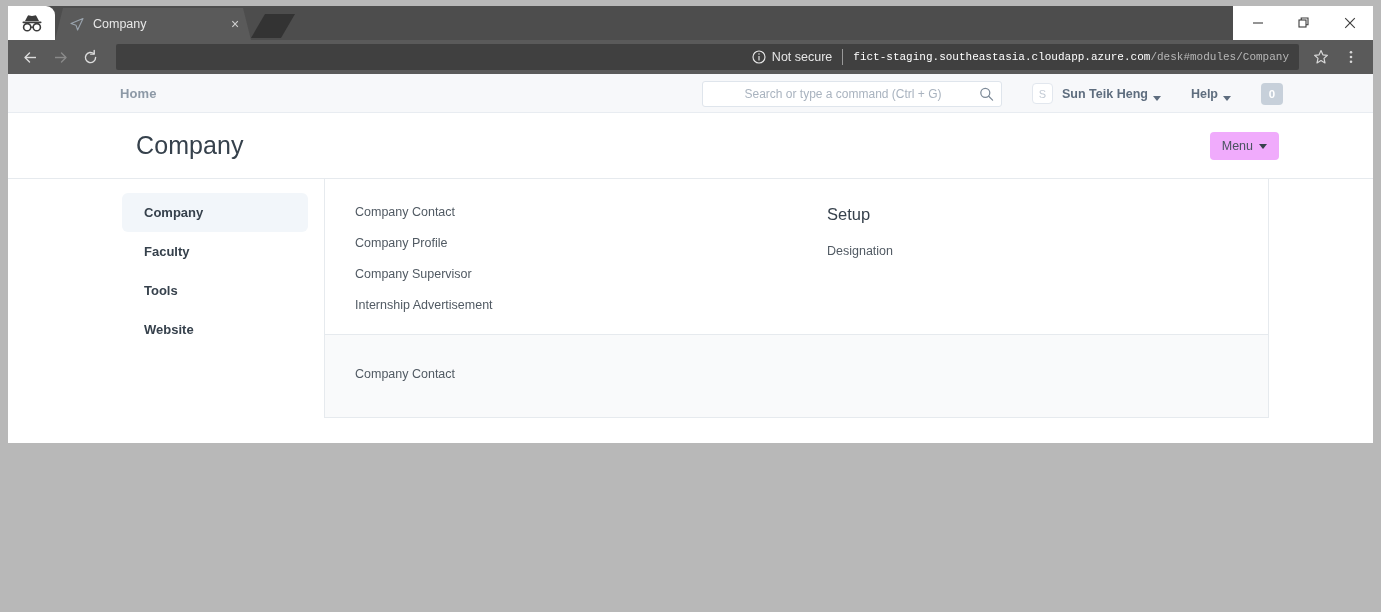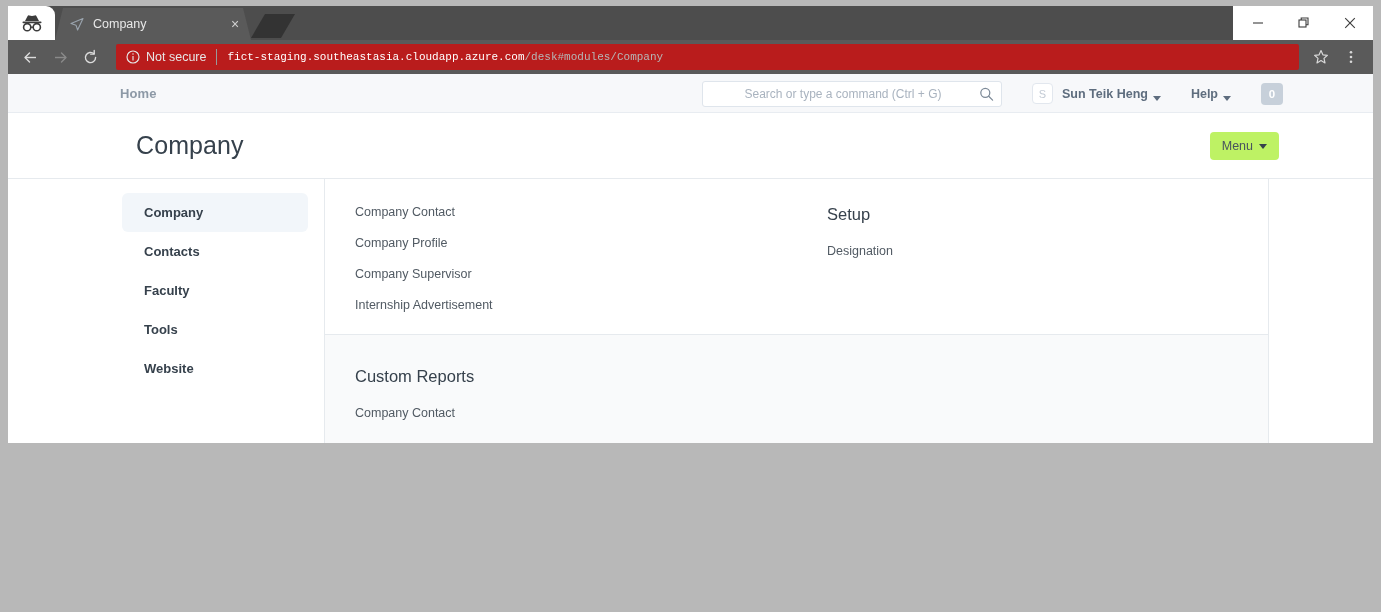--- a/index.html
+++ b/index.html
@@ -85,25 +85,26 @@
   }
   .nav-btn{
     width:28px; height:28px;
     display:flex; align-items:center; justify-content:center;
     color:#dcdcdc;
   }
   .nav-btn.disabled{ color:#8a8a8a; }
 
   .omnibox{
     flex:1; height:26px; margin:0 6px 0 10px;
-    background:#b91c1c;
+    background:#404040;
     border-radius:2px;
     display:flex; align-items:center;
     padding:0 10px;
     overflow:hidden;
+    justify-content:flex-end;
   }
   .security-chip{
     display:flex; align-items:center; gap:6px;
     color:#e6e6e6; font-size:12.5px;
     flex:0 0 auto;
   }
   .chip-divider{
     width:1px; height:16px; background:#999999;
     margin:0 10px;
     flex:0 0 1px;
@@ -200,21 +201,21 @@
     background:#ffffff;
   }
   .page-title{
     margin-left:128px;
     font-size:25px; color:#36414c; font-weight:normal;
     letter-spacing:.1px;
   }
   .menu-btn{
     position:absolute; right:94px; top:19px;
     height:28px;
-    background:#bef264; border:none; border-radius:4px;
+    background:#f0abfc; border:none; border-radius:4px;
     padding:0 12px;
     display:flex; align-items:center; gap:6px;
     font-size:12.5px; color:#48535f;
     font-family:"Liberation Sans", sans-serif;
   }
   .menu-btn .caret{
     border-top-color:#36414c;
     border-left-width:4px; border-right-width:4px; border-top-width:5px;
   }
 
@@ -408,23 +409,20 @@
         <span class="caret"></span>
       </button>
     </div>
 
     <div class="body-area">
       <div class="sidebar" id="sidebar">
           <div class="side-item active">
             <span>Company</span>
           </div>
           <div class="side-item">
-            <span>Contacts</span>
-          </div>
-          <div class="side-item">
             <span>Faculty</span>
           </div>
           <div class="side-item">
             <span>Tools</span>
           </div>
           <div class="side-item">
             <span>Website</span>
           </div>
         </div>
       <div class="card" id="card">
@@ -435,21 +433,20 @@
               <a class="col-link" href="#">Company Supervisor</a>
               <a class="col-link" href="#">Internship Advertisement</a>
             </div>
             <div class="col">
               <div class="col-head">Setup</div>
               <a class="col-link" href="#">Designation</a>
             </div>
           </div>
           <div class="card-section shaded">
             <div class="col">
-              <div class="col-head">Custom Reports</div>
               <a class="col-link" href="#">Company Contact</a>
             </div>
           </div>
         </div>
     </div>
 
   </div>
 </div>
 
 </body></html>

